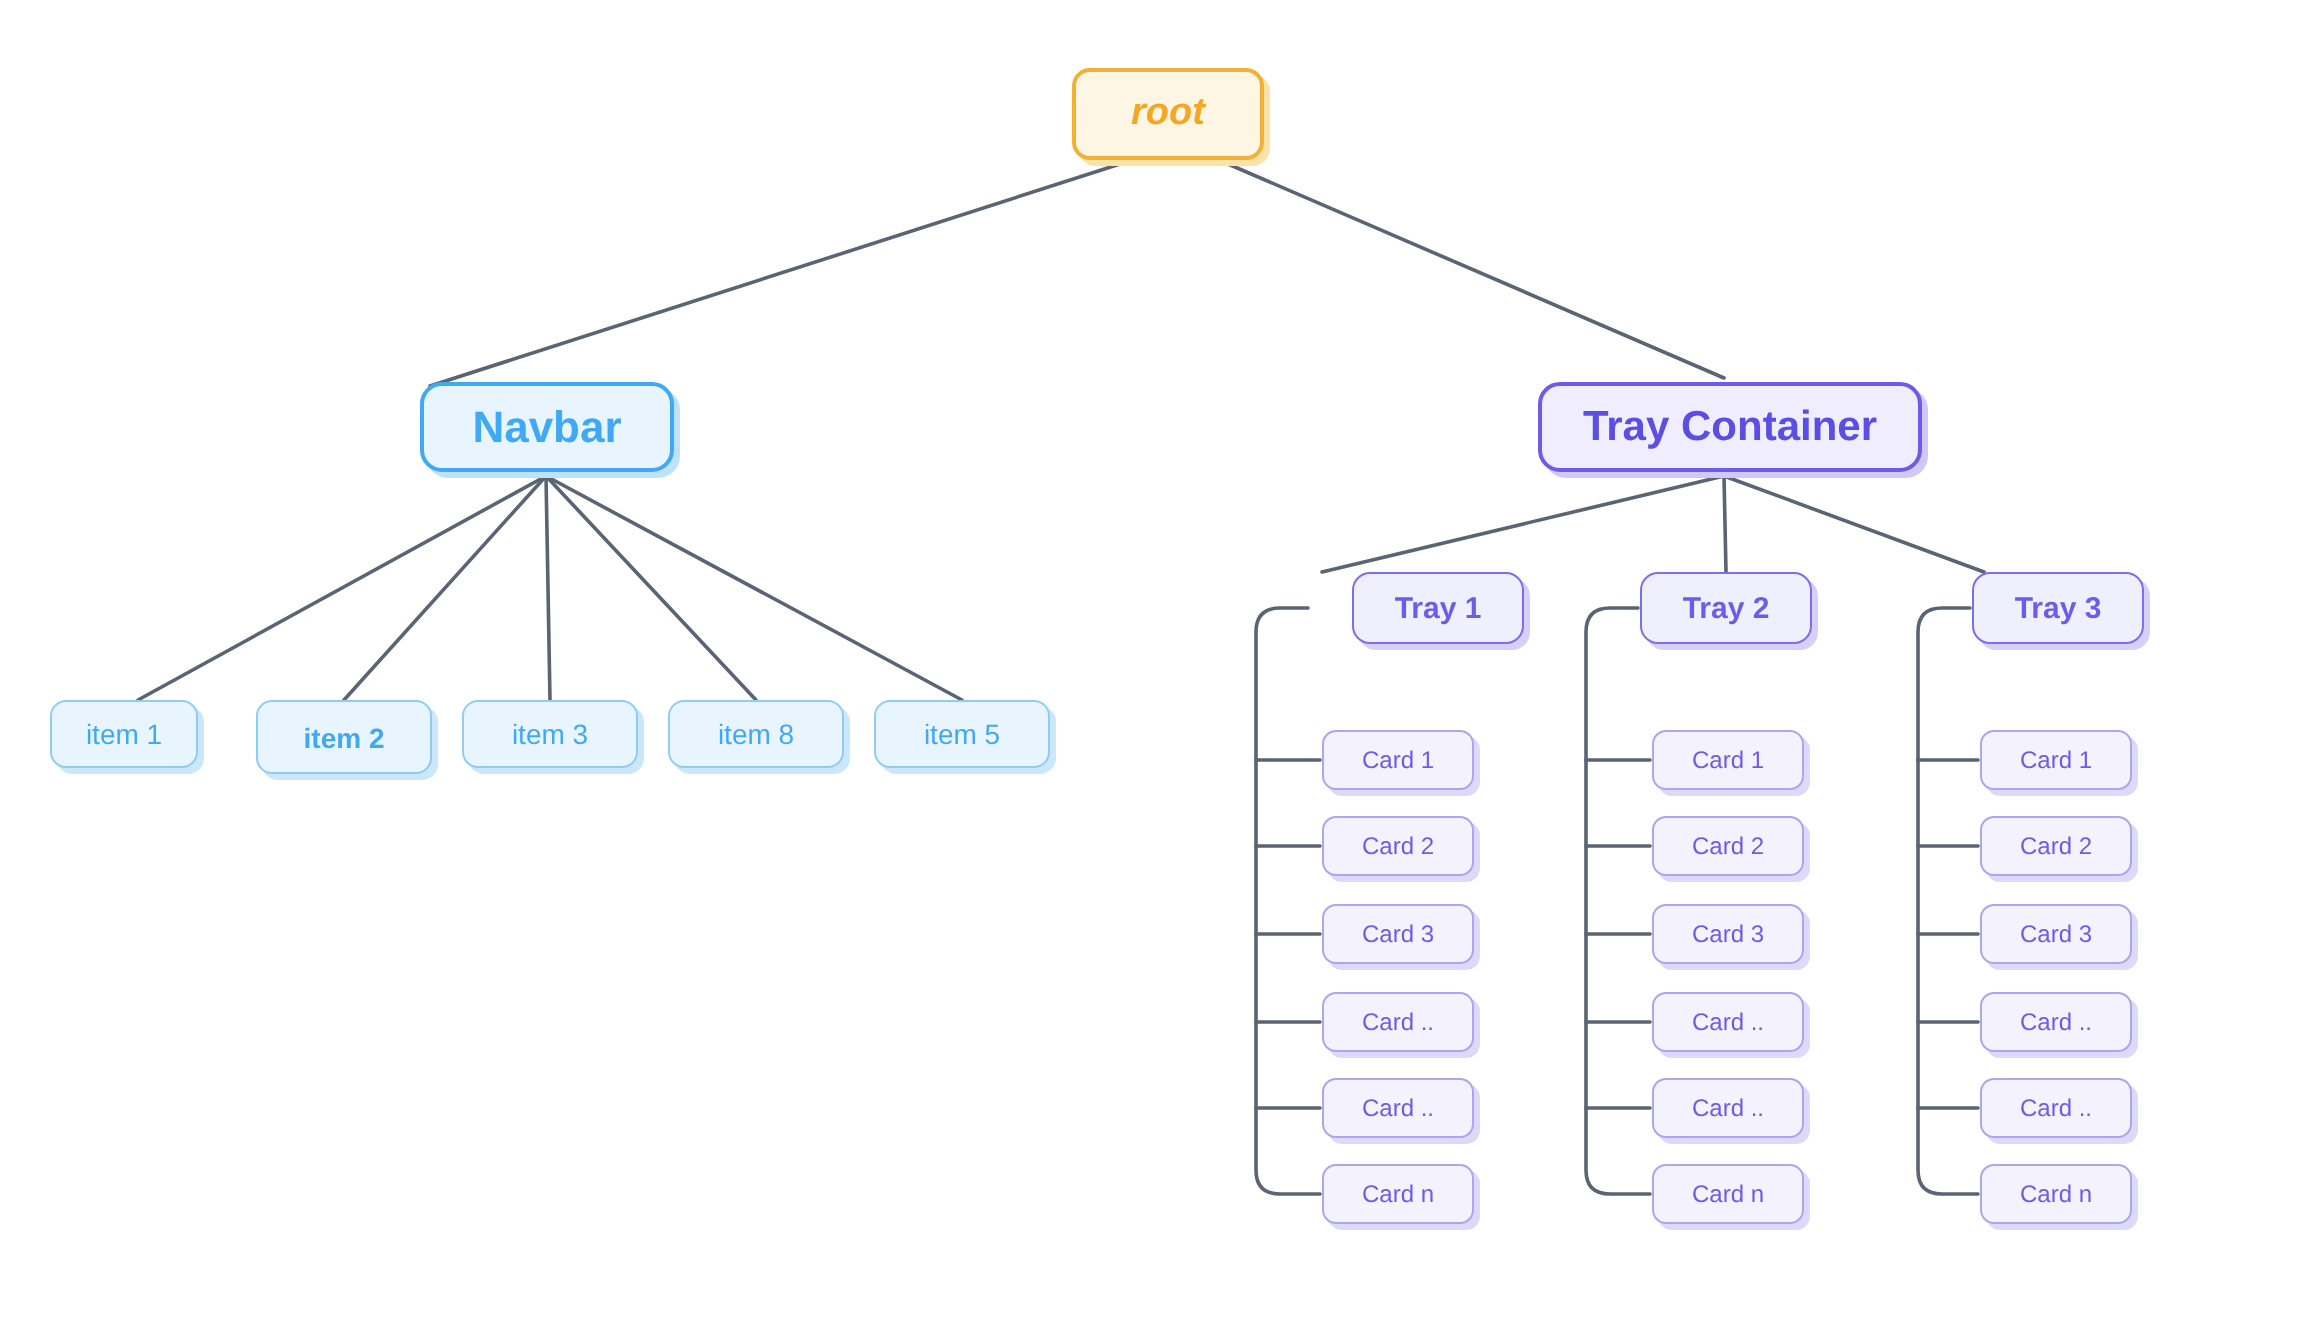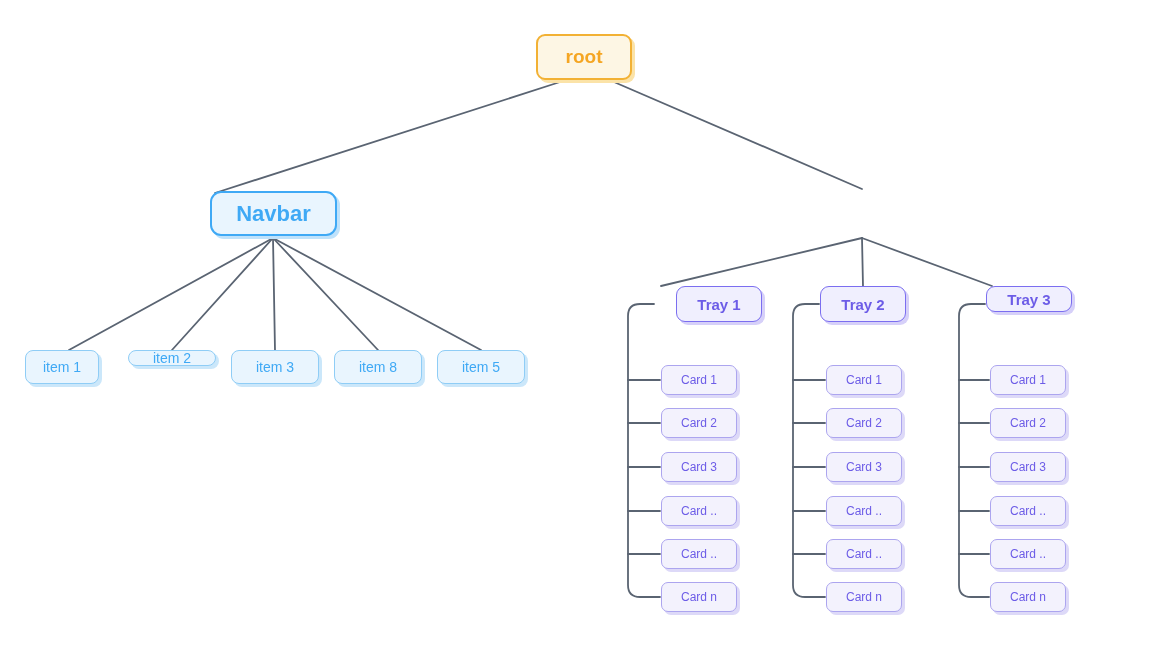--- a/index.html
+++ b/index.html
@@ -141,34 +141,37 @@
       <line x1="793" y1="511" x2="825" y2="511" stroke="#5a6472" stroke-width="1.8" stroke-linecap="round"></line>
       <line x1="793" y1="554" x2="825" y2="554" stroke="#5a6472" stroke-width="1.8" stroke-linecap="round"></line>
       <path d="M 985 304 H 971 Q 959 304 959 316 V 585 Q 959 597 971 597 H 989" fill="none" stroke="#5a6472" stroke-width="1.8" stroke-linecap="round"></path>
       <line x1="959" y1="380" x2="989" y2="380" stroke="#5a6472" stroke-width="1.8" stroke-linecap="round"></line>
       <line x1="959" y1="423" x2="989" y2="423" stroke="#5a6472" stroke-width="1.8" stroke-linecap="round"></line>
       <line x1="959" y1="467" x2="989" y2="467" stroke="#5a6472" stroke-width="1.8" stroke-linecap="round"></line>
       <line x1="959" y1="511" x2="989" y2="511" stroke="#5a6472" stroke-width="1.8" stroke-linecap="round"></line>
       <line x1="959" y1="554" x2="989" y2="554" stroke="#5a6472" stroke-width="1.8" stroke-linecap="round"></line>
     </svg>
 
-  <div class="node n-root" style="left: 536px; top: 34px; width: 96px; height: 46px;">
+  <div class="node n-root" style="left: 536px; top: 34px; width: 96px; height: 46px; font-style: italic;">
     <span>root</span>
   </div>
 
   <div class="node n-navbar" style="left: 210px; top: 191px; width: 127px; height: 45px;">
     <span>Navbar</span>
   </div>
 
+  <div class="node n-traycontainer" style="left: 769px; top: 191px; width: 192px; height: 45px;">
+    <span>Tray Container</span>
+  </div>
 
   <div id="dynamic-nodes">
       <div class="node n-item" style="left: 25px; top: 350px; width: 74px; height: 34px;">
         <span>item 1</span>
       </div>
-      <div class="node n-item" style="left: 128px; top: 350px; width: 88px; height: 16px;">
+      <div class="node n-item" style="left: 128px; top: 350px; width: 88px; height: 37px; font-weight: bold;">
         <span>item 2</span>
       </div>
       <div class="node n-item" style="left: 231px; top: 350px; width: 88px; height: 34px;">
         <span>item 3</span>
       </div>
       <div class="node n-item" style="left: 334px; top: 350px; width: 88px; height: 34px;">
         <span>item 8</span>
       </div>
       <div class="node n-item" style="left: 437px; top: 350px; width: 88px; height: 34px;">
         <span>item 5</span>
@@ -208,21 +211,21 @@
       </div>
       <div class="node n-card" style="left: 826px; top: 496px; width: 76px; height: 30px;">
         <span>Card ..</span>
       </div>
       <div class="node n-card" style="left: 826px; top: 539px; width: 76px; height: 30px;">
         <span>Card ..</span>
       </div>
       <div class="node n-card" style="left: 826px; top: 582px; width: 76px; height: 30px;">
         <span>Card n</span>
       </div>
-      <div class="node n-tray" style="left: 986px; top: 286px; width: 86px; height: 26px;">
+      <div class="node n-tray" style="left: 986px; top: 286px; width: 86px; height: 36px;">
         <span>Tray 3</span>
       </div>
       <div class="node n-card" style="left: 990px; top: 365px; width: 76px; height: 30px;">
         <span>Card 1</span>
       </div>
       <div class="node n-card" style="left: 990px; top: 408px; width: 76px; height: 30px;">
         <span>Card 2</span>
       </div>
       <div class="node n-card" style="left: 990px; top: 452px; width: 76px; height: 30px;">
         <span>Card 3</span>

